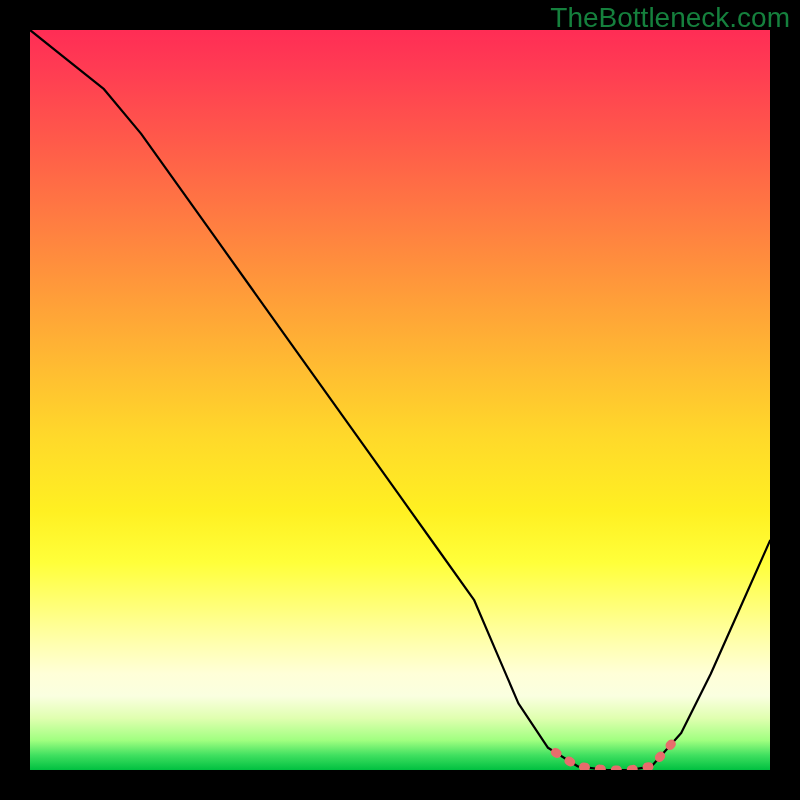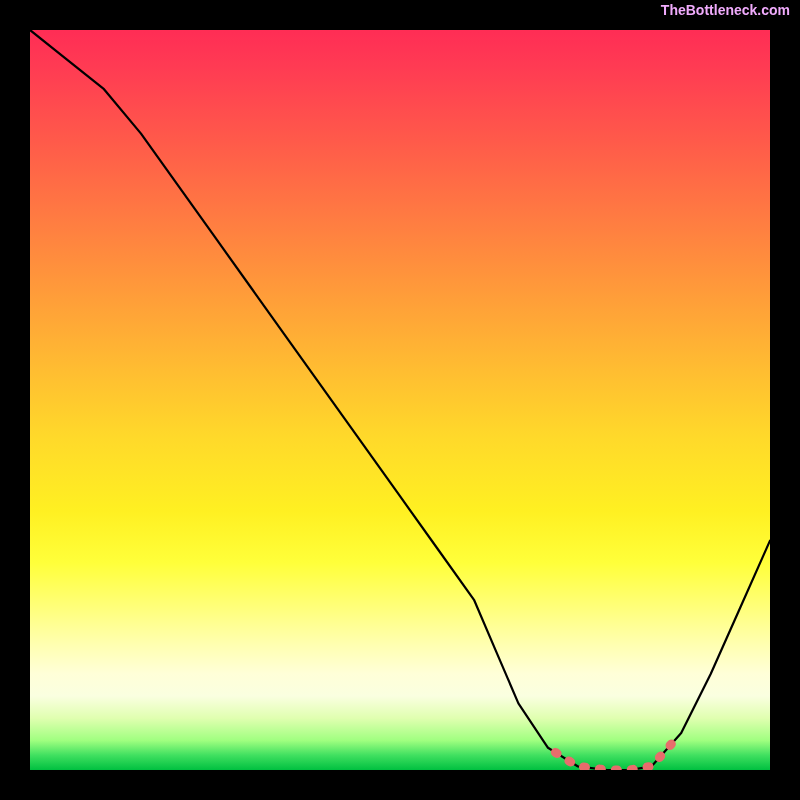--- a/index.html
+++ b/index.html
@@ -7,23 +7,23 @@
     width: 800px;
     height: 800px;
     background: #000;
     position: relative;
     font-family: Arial, Helvetica, sans-serif;
   }
   .attribution {
     position: absolute;
     top: 2px;
     right: 10px;
-    color: #f0abfc;
-    font-size: 14px;
-    font-weight: 700;
+    color: #15803d;
+    font-size: 28px;
+    font-weight: 400;
   }
   .plot-area {
     position: absolute;
     left: 30px;
     top: 30px;
     width: 740px;
     height: 740px;
     overflow: hidden;
   }
   .gradient-bg {

